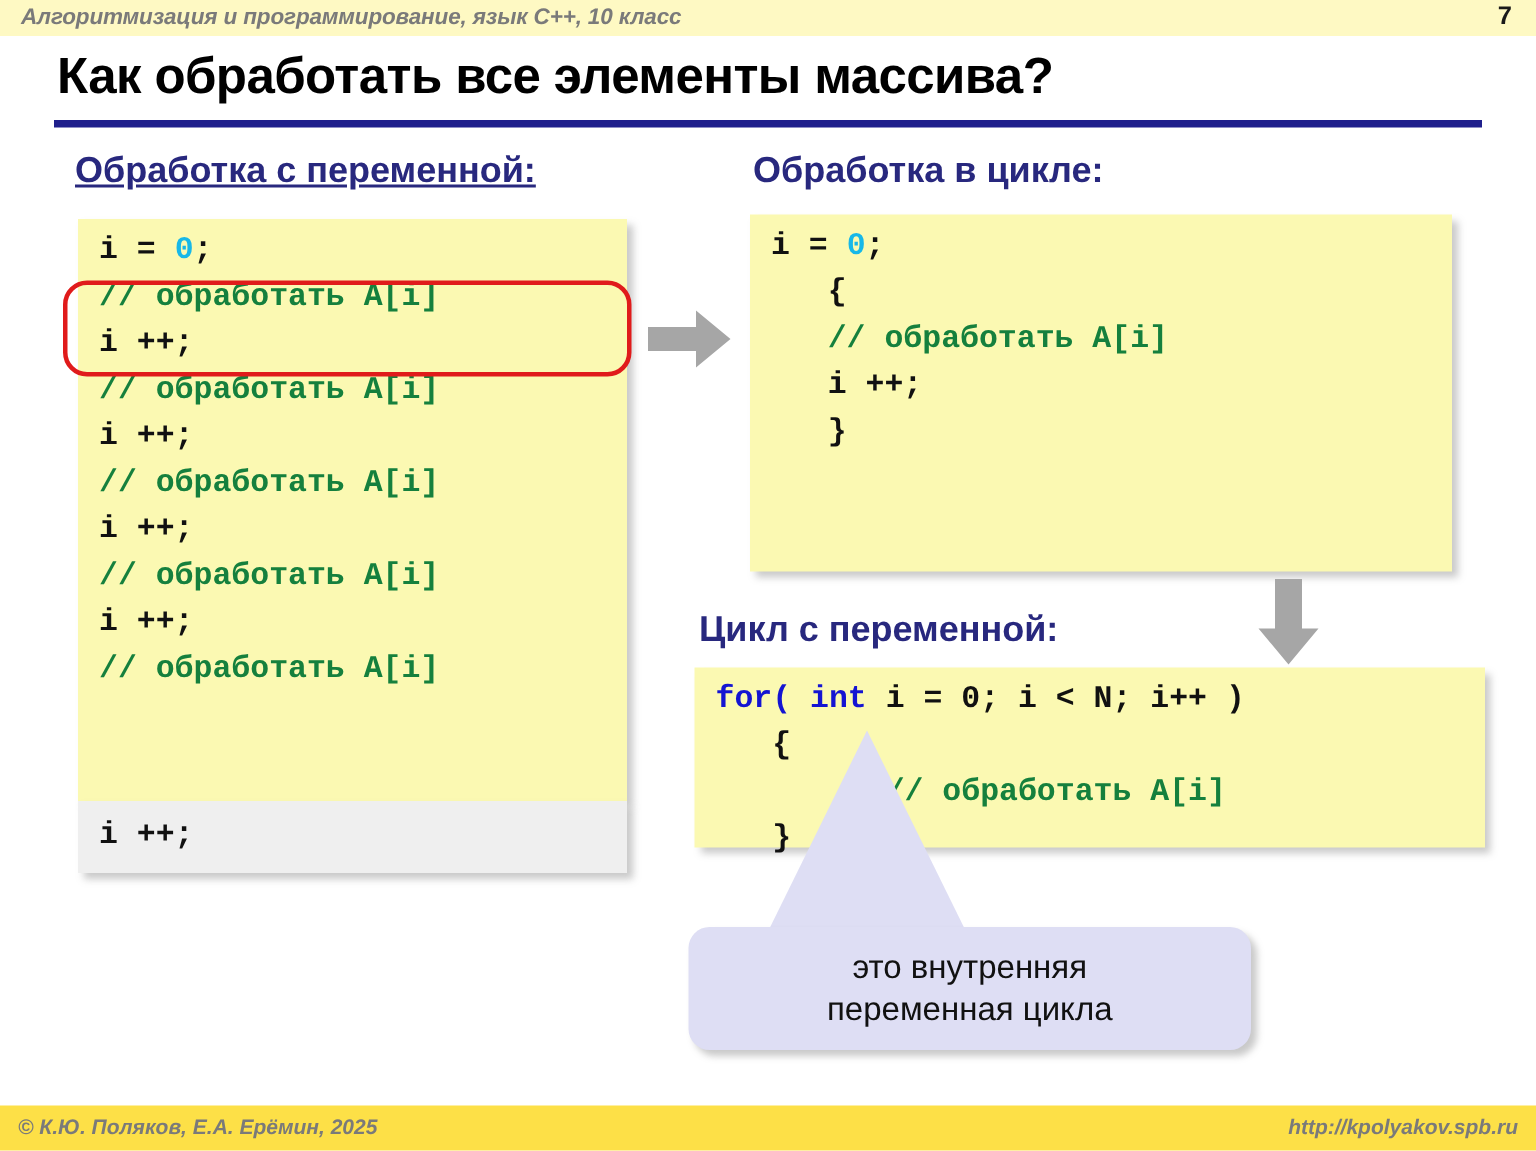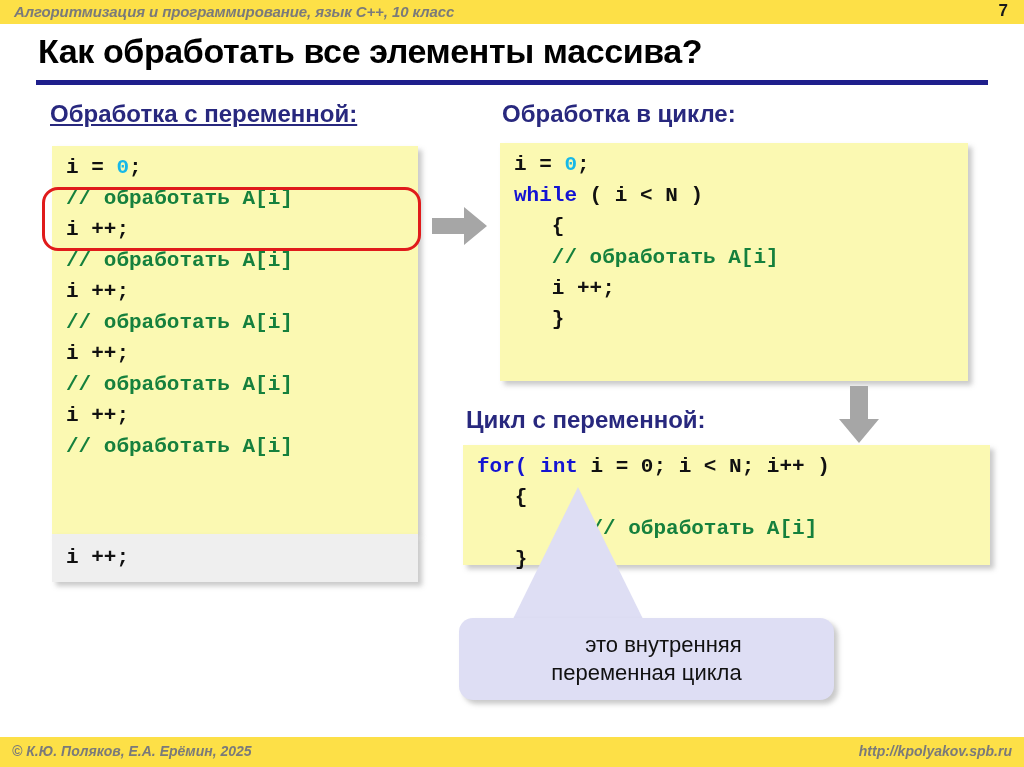--- a/index.html
+++ b/index.html
@@ -13,21 +13,21 @@
     position: relative;
     overflow: hidden;
     font-family: "Liberation Sans", sans-serif;
   }
 
   
   #topbar {
     position: absolute;
     left: 0; top: 0;
     width: 1024px; height: 24px;
-    background: #fde047;
+    background: #fef9c3;
   }
   #topbar-title {
     position: absolute;
     left: 14px; top: 3px;
     font-size: 15px;
     font-style: italic;
     font-weight: bold;
     color: #7a7a7a;
     letter-spacing: -0.1px;
     white-space: nowrap;
@@ -152,21 +152,21 @@
     position: absolute;
     left: 459px; top: 618px;
     width: 375px; height: 82px;
     box-sizing: border-box;
     background: #dedef4;
     border-radius: 14px;
     box-shadow: 4px 4px 5px rgba(120,120,120,0.40);
     display: flex;
     align-items: center;
     justify-content: center;
-    text-align: right;
+    text-align: center;
   }
   #callout-text {
     font-size: 22px;
     color: #111111;
     line-height: 28px;
   }
 
   
   #footer {
     position: absolute;
@@ -214,21 +214,21 @@
 <div id="code-left-tail"><div>i ++;</div></div>
 
 <div id="red-highlight"></div>
 
 <div id="arrow-right">
   <svg width="56" height="42" viewBox="0 0 56 42">
     <polygon points="0,13 32,13 32,2 55,21 32,40 32,29 0,29" fill="#a6a6a6"></polygon>
   </svg>
 </div>
 
-<div class="codebox" id="code-while"><div><span>i = </span><span class="num">0</span><span>;</span></div><div><span class="kw">while</span><span> ( i &lt; N )</span></div><div>   {</div><div class="comment">   // обработать A[i]</div><div>   i ++;</div><div>   }</div></div>
+<div class="codebox" id="code-while"><div><span>i = </span><span class="num">0</span><span>;</span></div><div>   {</div><div class="comment">   // обработать A[i]</div><div>   i ++;</div><div>   }</div></div>
 
 <div id="arrow-down">
   <svg width="42" height="58" viewBox="0 0 42 58">
     <polygon points="12,0 30,0 30,33 41,33 21,57 1,33 12,33" fill="#a6a6a6"></polygon>
   </svg>
 </div>
 
 <div class="codebox" id="code-for"><div><span class="kw">for(</span><span class="kw"> int</span><span> i = 0; i &lt; N; i++ )</span></div><div>   {</div><div class="comment">         // обработать A[i]</div><div>   }</div></div>
 
 <div id="callout-tri">

